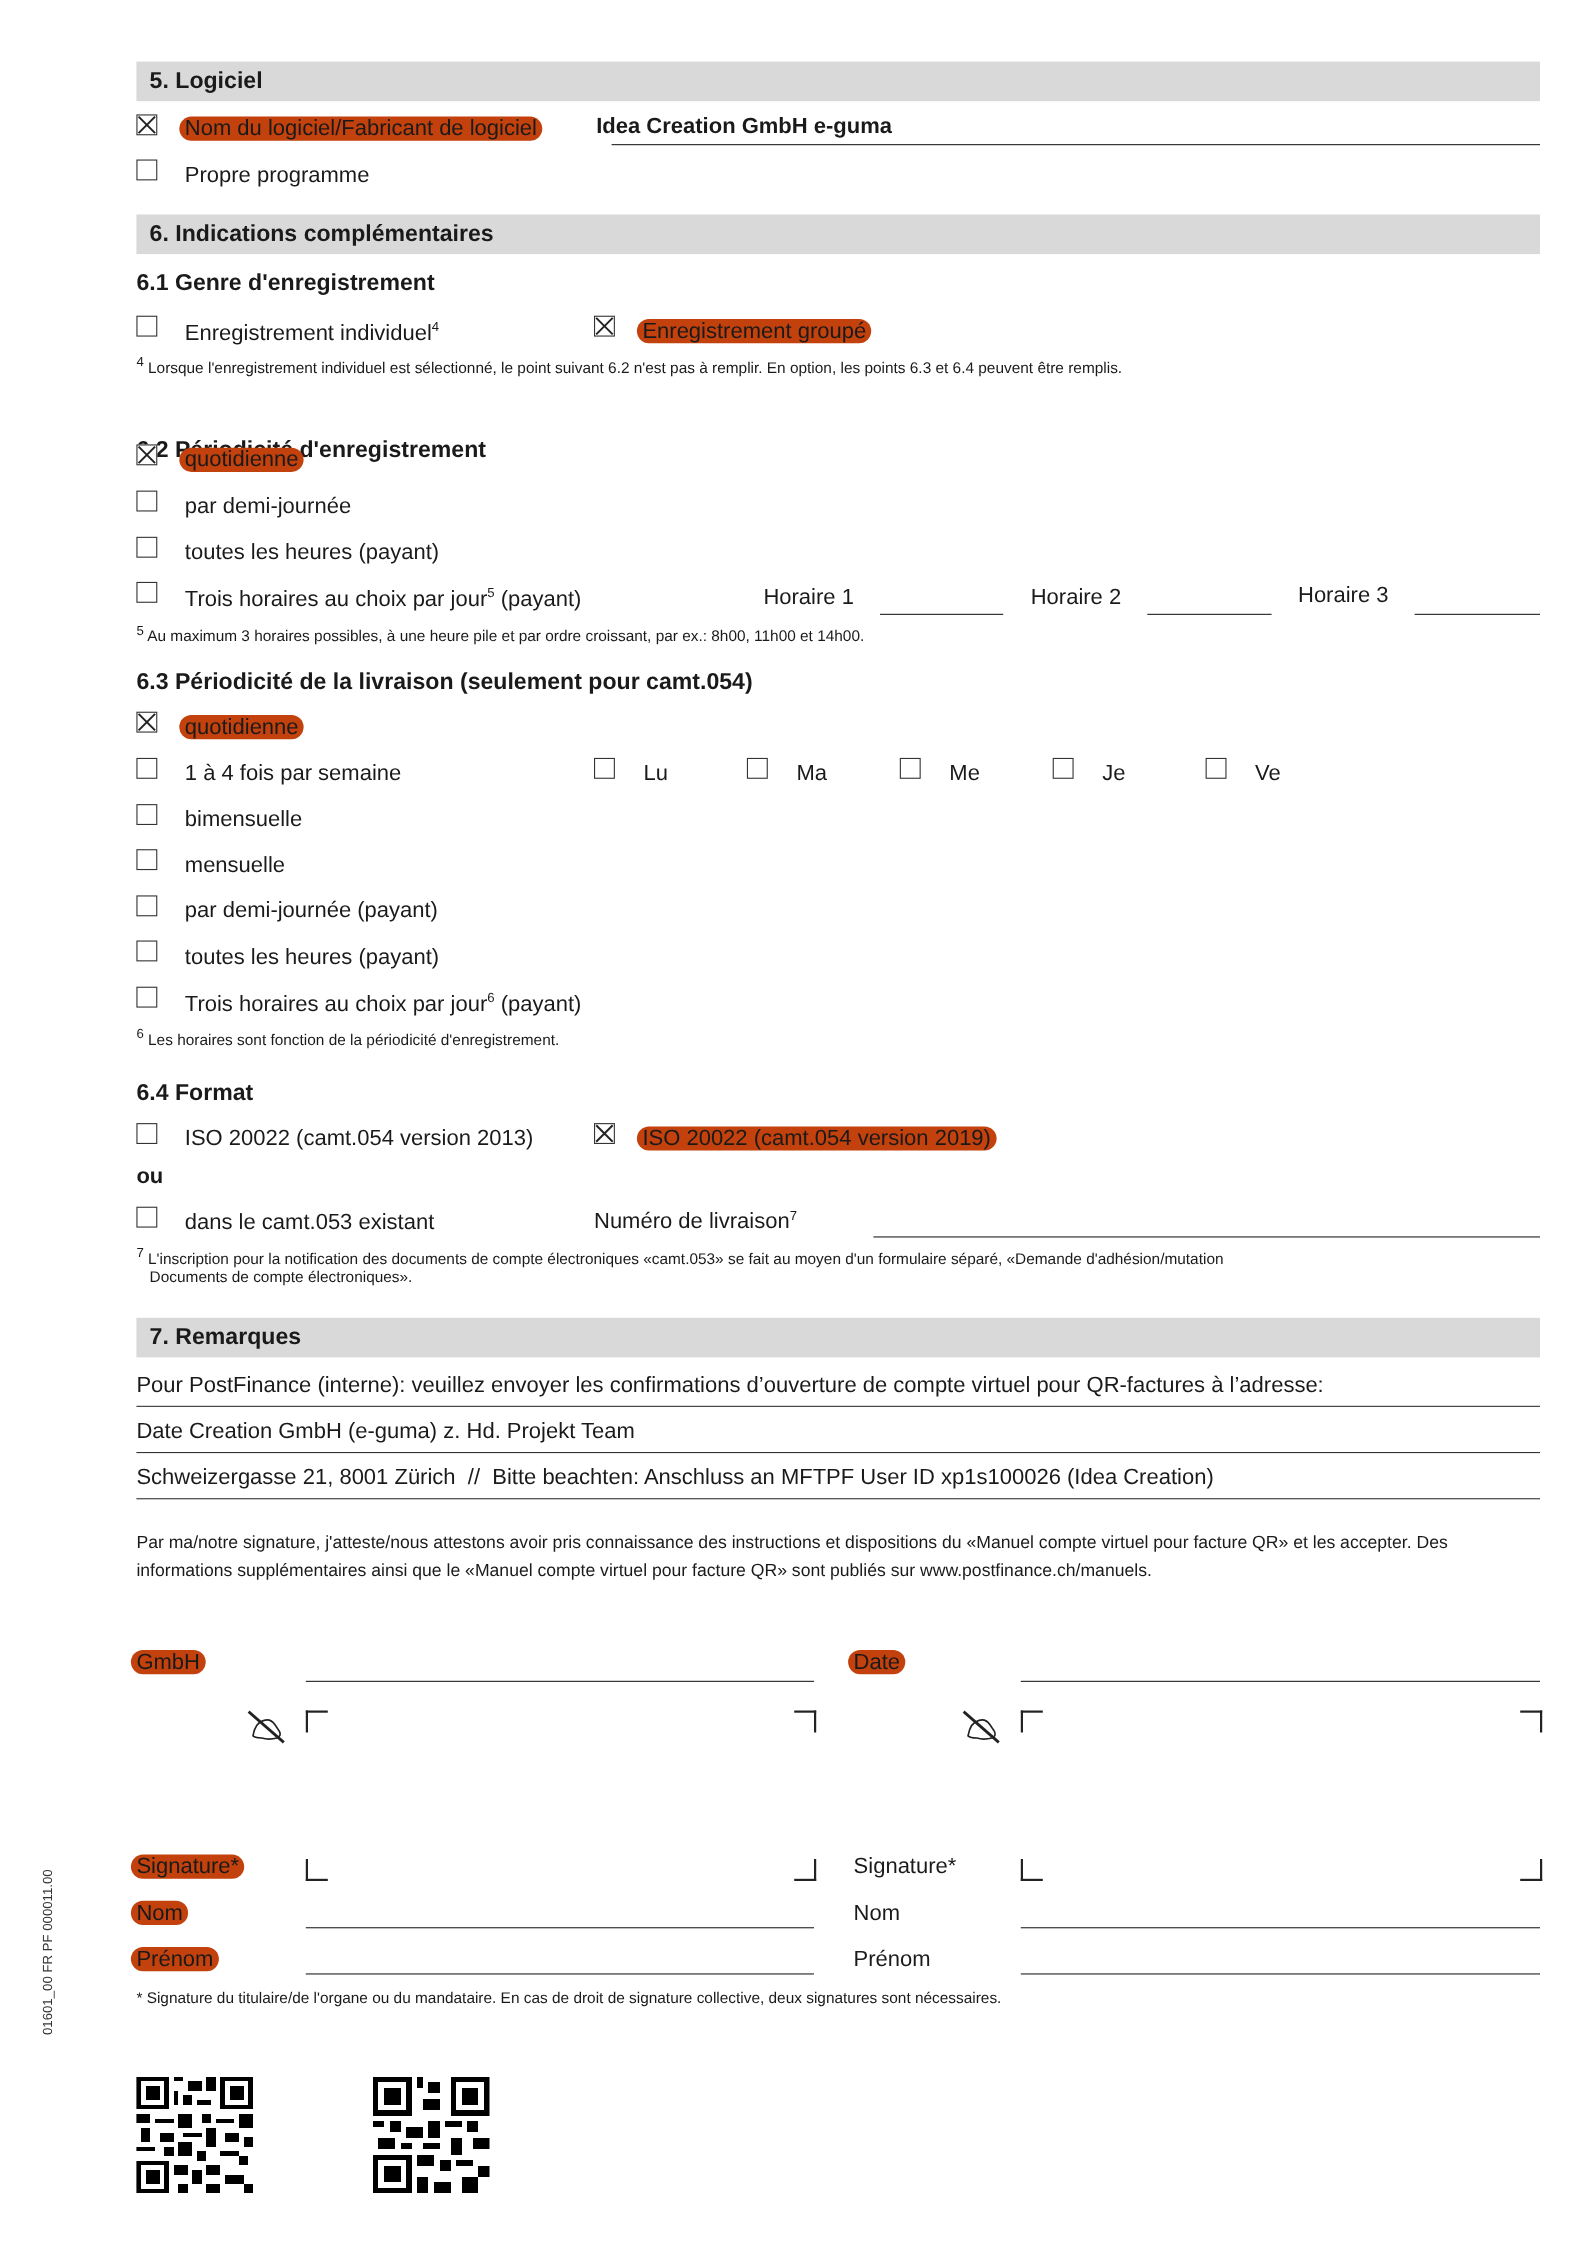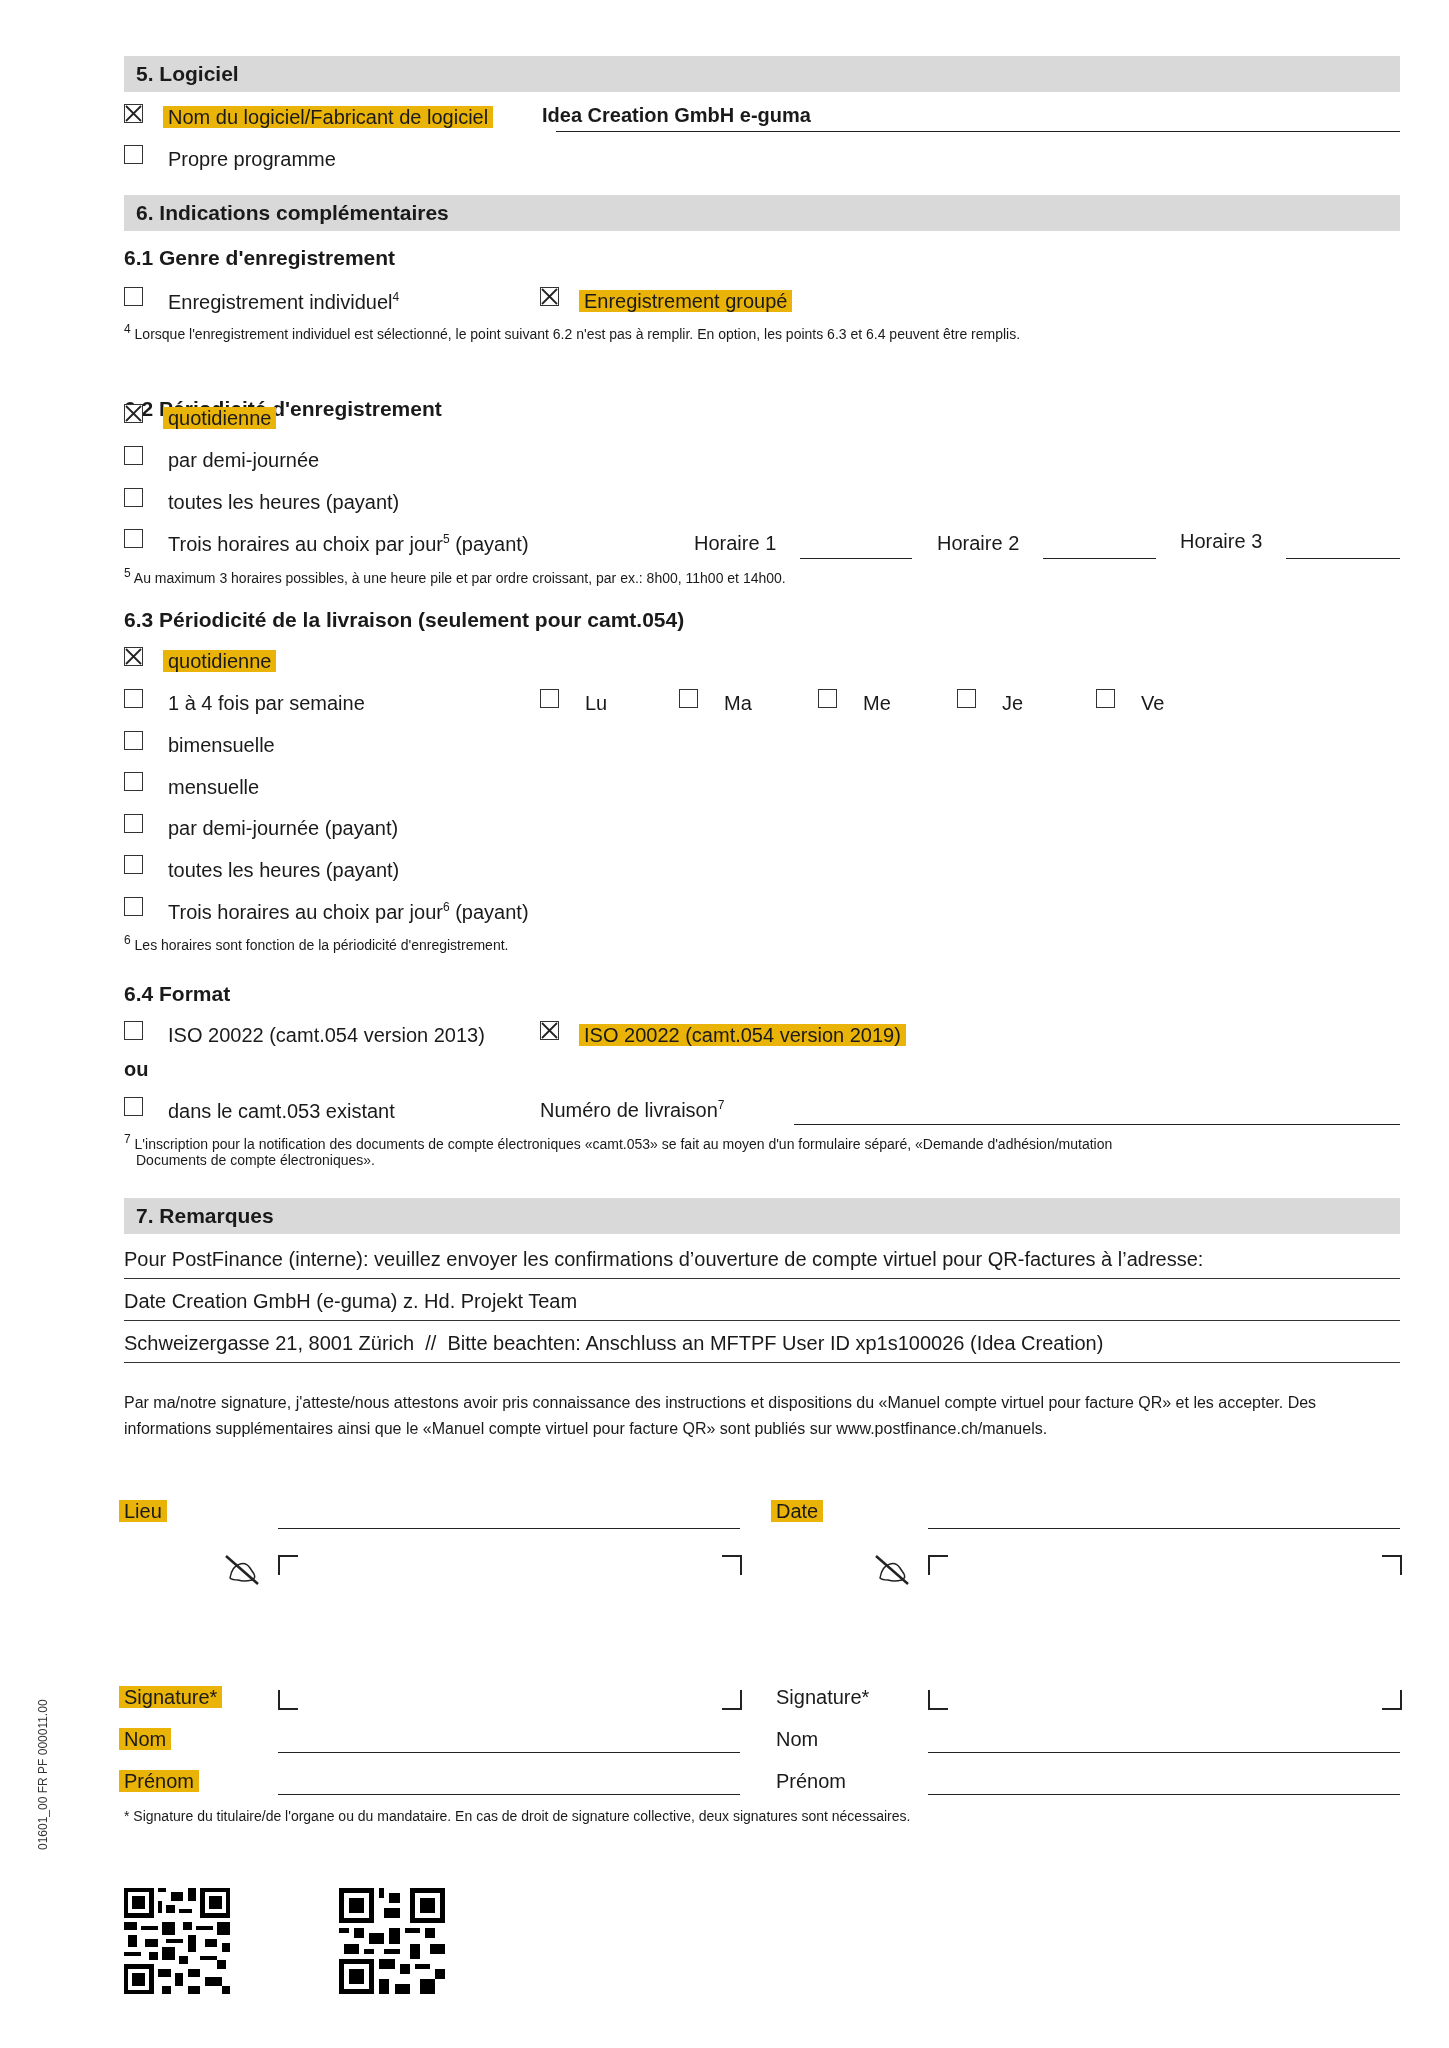--- a/index.html
+++ b/index.html
@@ -5,21 +5,21 @@
   html, body { margin: 0; padding: 0; background: #ffffff; }
   body { width: 1449px; height: 2048px; position: relative; overflow: hidden;
          font-family: "Liberation Sans", "DejaVu Sans", sans-serif; color: #1a1a1a; }
   .abs { position: absolute; }
   .section-header { position: absolute; left: 124px; width: 1276px; height: 36px; background: #d9d9d9;
          font-weight: bold; font-size: 21px; line-height: 36px; padding-left: 12px; box-sizing: border-box; }
   .subhead { position: absolute; left: 124px; font-weight: bold; font-size: 21px; }
   .cb { position: absolute; width: 19px; height: 19px; border: 1.5px solid #333; box-sizing: border-box; background: #fff; }
   .cb.checked svg { position: absolute; left: -1px; top: -1px; }
   .lbl { position: absolute; font-size: 20px; white-space: nowrap; }
-  .hl { background: #eab308; border-radius: 0; padding: 0 5px; margin-left: -5px; }
+  .hl { background: #c2410c; border-radius: 11px; padding: 0 5px; margin-left: -5px; }
   .fn { position: absolute; font-size: 14px; white-space: nowrap; color: #1a1a1a; }
   .line { position: absolute; height: 0; border-top: 1.5px solid #222; }
   .remark { position: absolute; left: 124px; width: 1276px; font-size: 20px; white-space: nowrap; border-bottom: 1.5px solid #333; height: 34px; line-height: 30px; }
   .corner { position: absolute; width: 18px; height: 18px; border-color: #222; border-style: solid; border-width: 0; }
   .side-code { position: absolute; left: 36px; top: 1850px; transform-origin: left top; transform: rotate(-90deg);
                font-size: 12px; color: #333; white-space: nowrap; }
   sup { font-size: 12px; }
   .para { position: absolute; left: 124px; width: 1280px; font-size: 16px; line-height: 26px; }
 </style>
 </head>
@@ -140,21 +140,21 @@
 <div class="fn" style="left:124px;top:1132px;"><sup>7</sup> <span>L'inscription pour la notification des documents de compte électroniques «camt.053» se fait au moyen d'un formulaire séparé, «Demande d'adhésion/mutation</span></div>
 <div class="fn" style="left:136px;top:1152px;">Documents de compte électroniques».</div>
 
 <div class="section-header" style="top:1198px;">7. Remarques</div>
 <div class="remark" style="top:1244px;">Pour PostFinance (interne): veuillez envoyer les confirmations d’ouverture de compte virtuel pour QR-factures à l’adresse:</div>
 <div class="remark" style="top:1286px;">Date Creation GmbH (e-guma) z. Hd. Projekt Team</div>
 <div class="remark" style="top:1328px;white-space:pre;">Schweizergasse 21, 8001 Zürich  //  Bitte beachten: Anschluss an MFTPF User ID xp1s100026 (Idea Creation)</div>
 
 <div class="para" style="top:1390px;">Par ma/notre signature, j'atteste/nous attestons avoir pris connaissance des instructions et dispositions du «Manuel compte virtuel pour facture QR» et les accepter. Des informations supplémentaires ainsi que le «Manuel compte virtuel pour facture QR» sont publiés sur www.postfinance.ch/manuels.</div>
 
-<div class="lbl" style="left:124px;top:1500px;"><span class="hl">Lieu</span></div>
+<div class="lbl" style="left:124px;top:1500px;"><span class="hl">GmbH</span></div>
 <div class="line" style="left:278px;top:1528px;width:462px;"></div>
 <div class="lbl" style="left:222px;top:1552px;font-size:26px;">
   <svg width="40" height="34">
       <path d="M8 26 q2-12 10-14 q6-2 10 4 l4 6 q2 4-2 6 q-8 2-14 0 q-6 0-8-2z" fill="none" stroke="#222" stroke-width="1.5"></path>
       <line x1="4" y1="4" x2="36" y2="32" stroke="#222" stroke-width="2.5"></line>
     </svg>
 </div>
 <div class="corner" style="left:278px;top:1555px;border-top-width:2.5px;border-left-width:2.5px;"></div>
 <div class="corner" style="left:722px;top:1555px;border-top-width:2.5px;border-right-width:2.5px;"></div>
 <div class="corner" style="left:278px;top:1690px;border-bottom-width:2.5px;border-left-width:2.5px;"></div>

